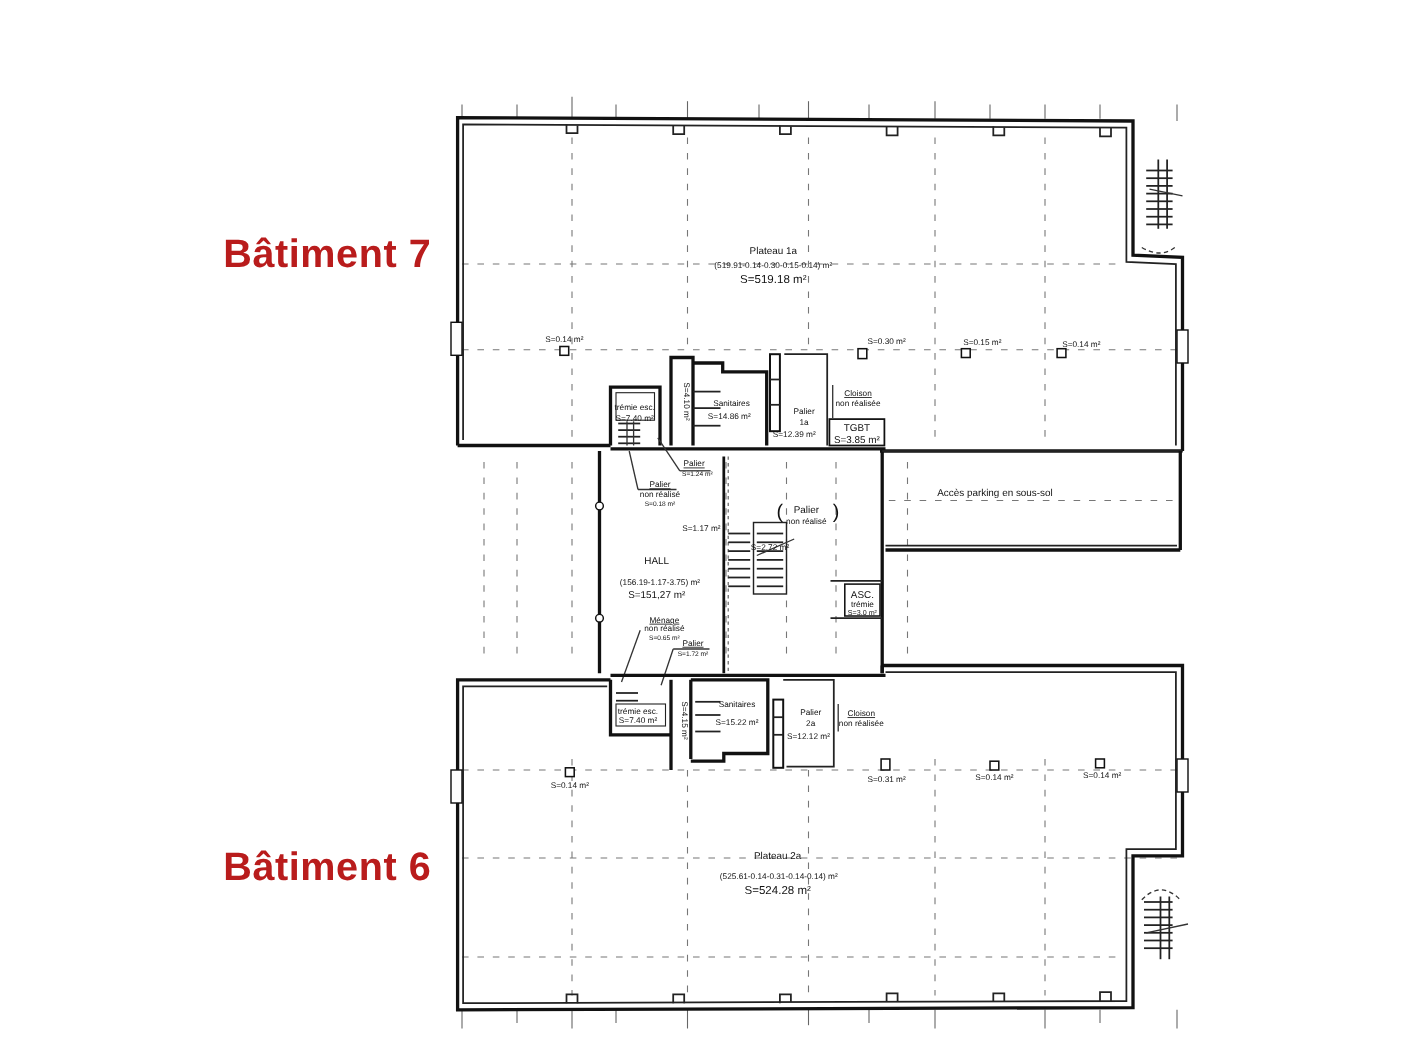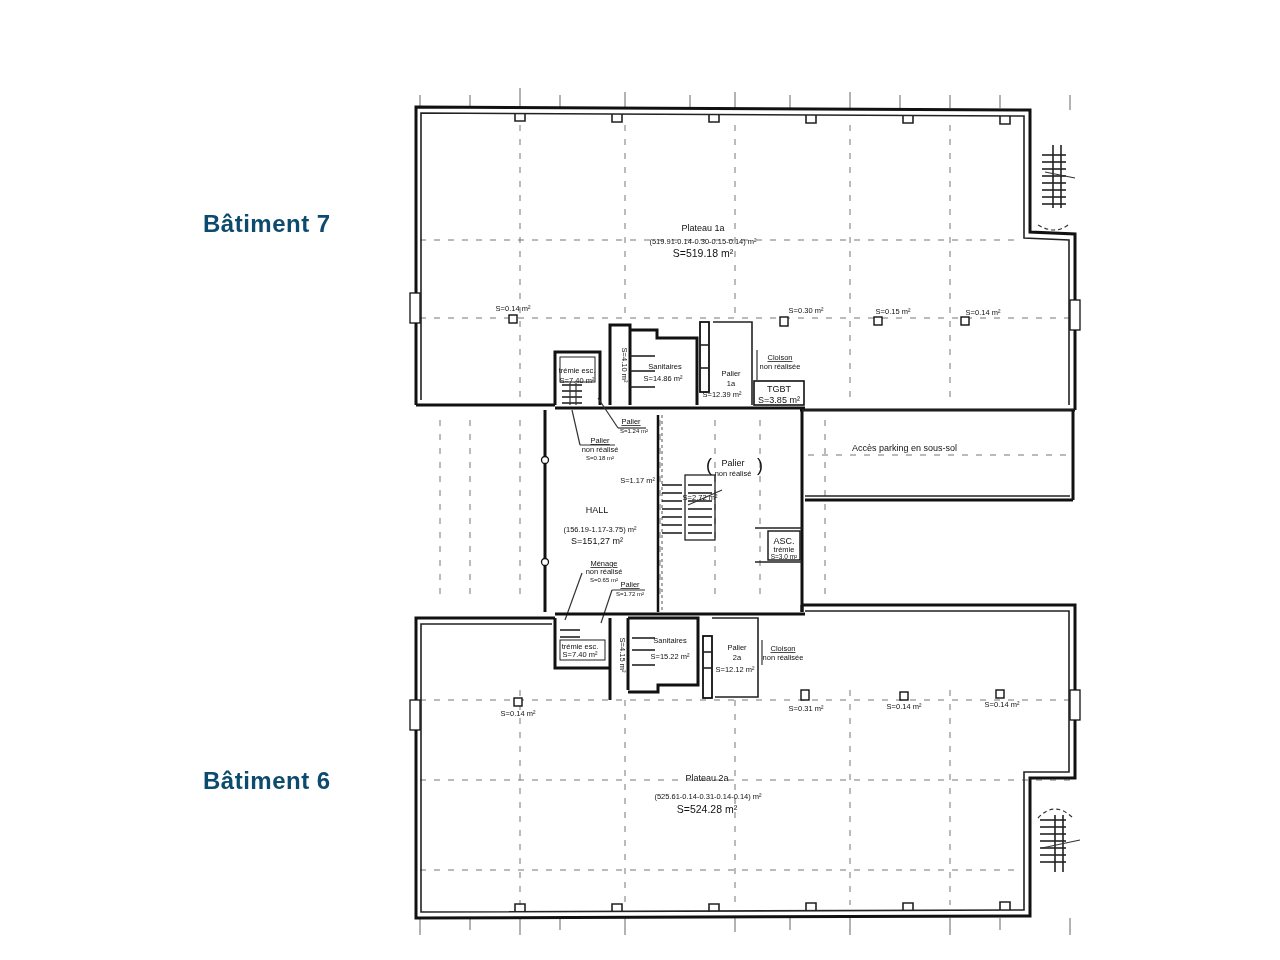--- a/index.html
+++ b/index.html
@@ -1,17 +1,17 @@
 <!DOCTYPE html>
 <html><head>
 <meta charset="utf-8">
 <style>
   html, body { margin: 0; padding: 0; background: #ffffff; }
   body { width: 1280px; height: 960px; position: relative; overflow: hidden; font-family: "Liberation Sans", sans-serif; color: #111; }
-  .bldg-label { position: absolute; font-family: "Liberation Sans", sans-serif; font-weight: bold; font-size: 24px; color: #0c4a6e; letter-spacing: 0.5px; }
+  .bldg-label { position: absolute; font-family: "Liberation Sans", sans-serif; font-weight: bold; font-size: 36px; color: #b91c1c; letter-spacing: 0.5px; }
   svg { position: absolute; left: 0; top: 0; }
   .wall { fill: none; stroke: #111; stroke-width: 3; }
   .wall-thin { fill: none; stroke: #222; stroke-width: 1.6; }
   .inner { fill: none; stroke: #333; stroke-width: 1.2; }
   .dash { fill: none; stroke: #777; stroke-width: 1; stroke-dasharray: 6 8; }
   .tick { stroke: #666; stroke-width: 1; }
   .stair { stroke: #222; stroke-width: 1.6; }
   .t { font-family: "Liberation Sans", sans-serif; fill: #111; }
   .t-sm { font-size: 7.5px; }
   .t-md { font-size: 9px; }

